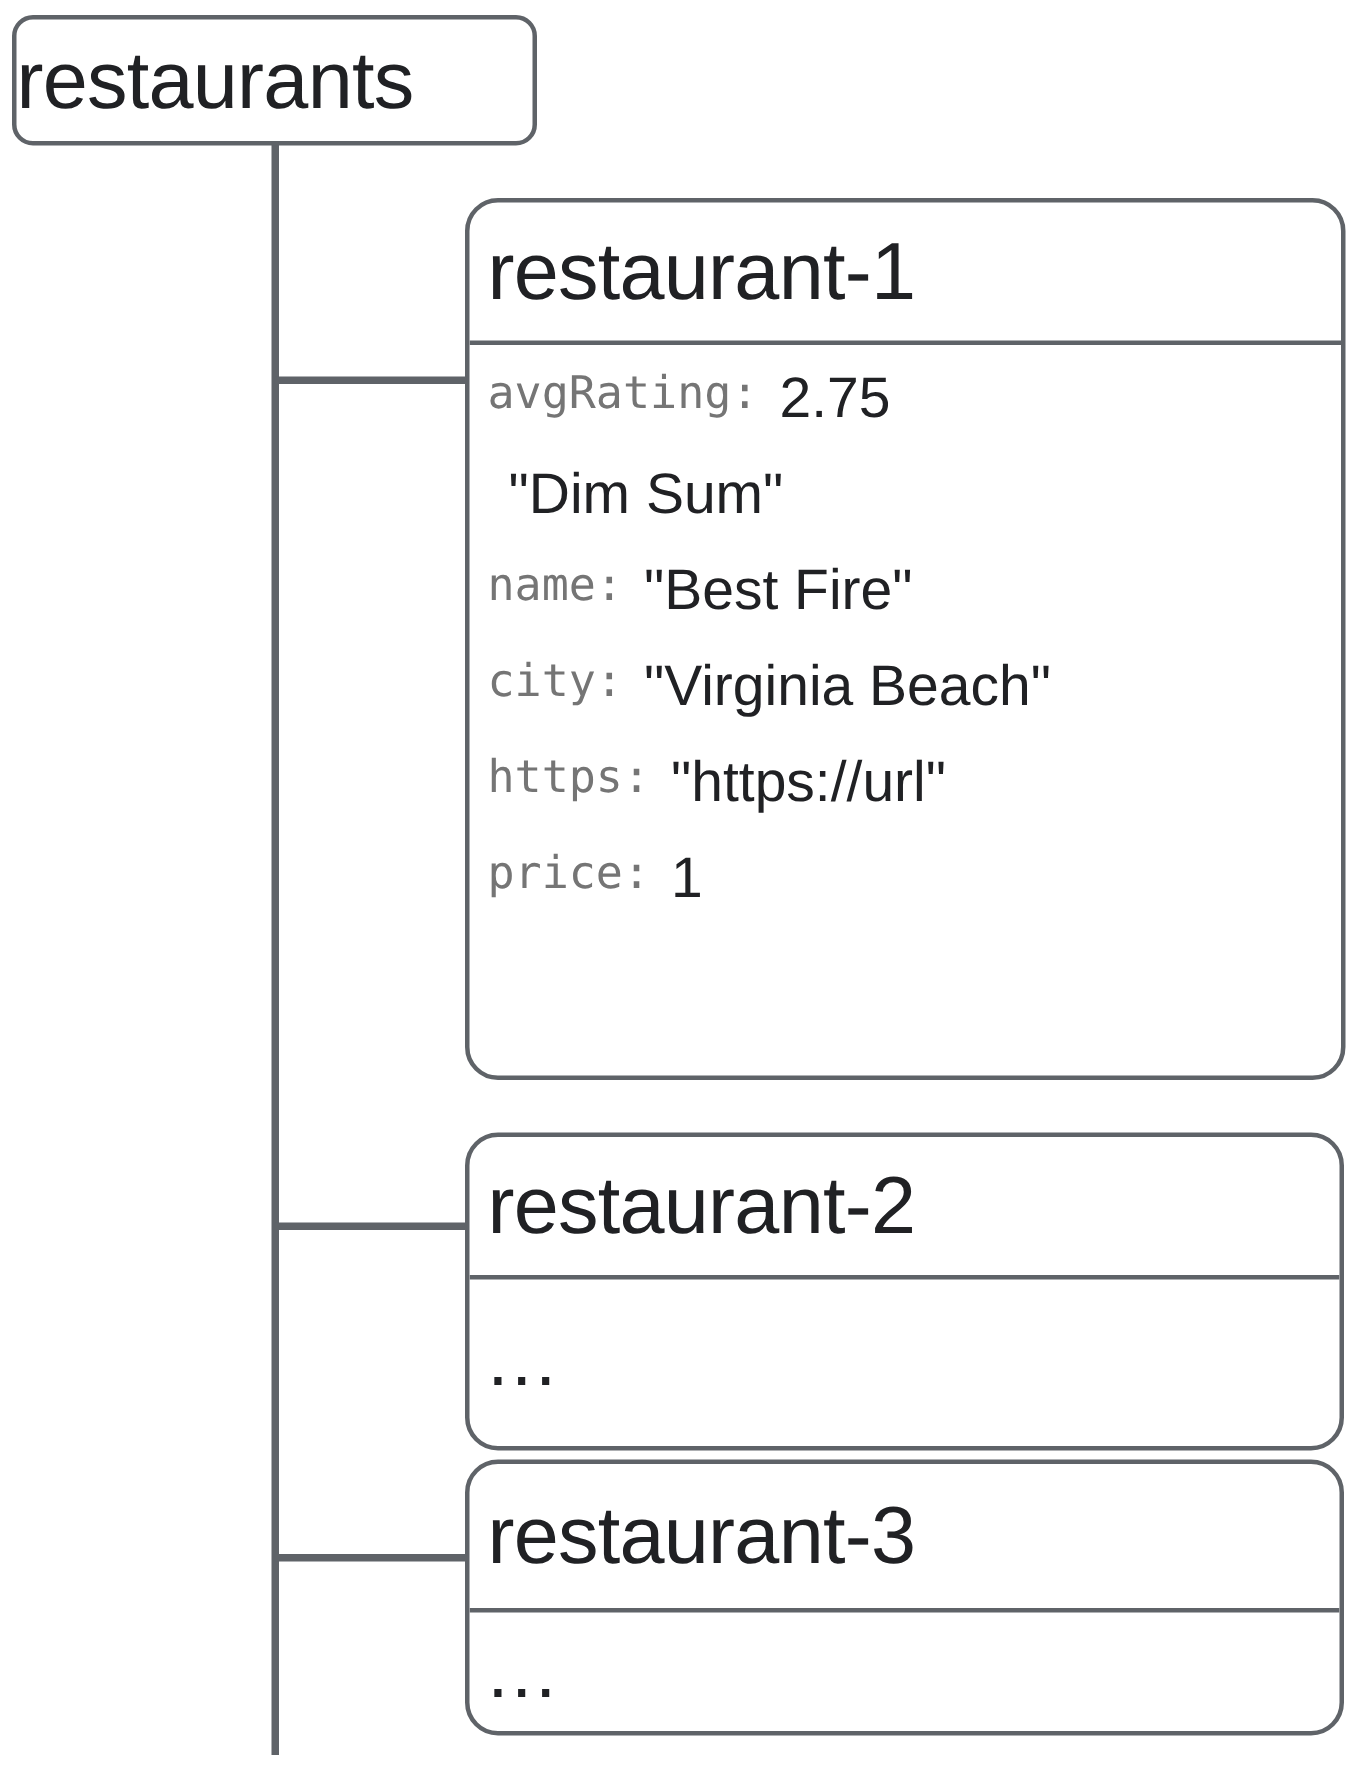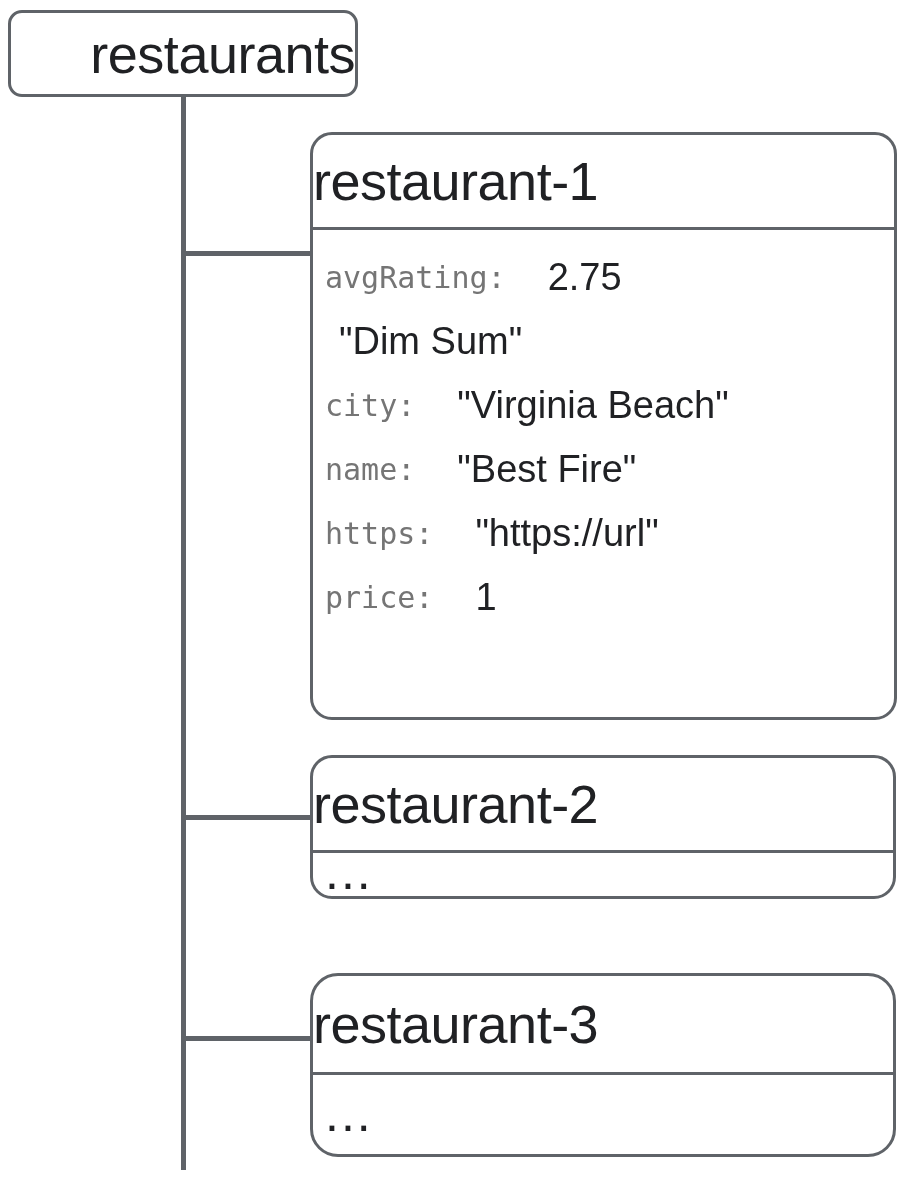--- a/index.html
+++ b/index.html
@@ -41,61 +41,60 @@
     left: 8px;
     top: 10px;
     width: 350px;
     height: 87px;
     box-sizing: border-box;
     background: #ffffff;
     border: 3px solid #5f6368;
     border-radius: 14px;
     display: flex;
     align-items: center;
-    justify-content: flex-end;
+    justify-content: flex-start;
     font-size: 54px;
     color: #202124;
     letter-spacing: -0.5px;
   }
 
   
   .card {
     position: absolute;
     box-sizing: border-box;
     background: #ffffff;
     border: 3px solid #5f6368;
     border-radius: 22px;
     overflow: hidden;
   }
   .card-1 { left: 310px; top: 132px; width: 587px; height: 588px; }
-  .card-2 { left: 310px; top: 755px; width: 586px; height: 144px; }
-  .card-3 { left: 310px; top: 973px; width: 586px; height: 184px; border-radius: 28px; }
+  .card-2 { left: 310px; top: 755px; width: 586px; height: 212px; }
+  .card-3 { left: 310px; top: 973px; width: 586px; height: 184px; }
 
   .card-header {
     box-sizing: content-box;
     height: 92px;
     border-bottom: 3px solid #5f6368;
     display: flex;
     align-items: center;
+    padding-left: 12px;
     font-size: 54px;
     color: #202124;
     letter-spacing: -0.5px;
     white-space: nowrap;
   }
   .card-3 .card-header { height: 96px; }
 
   .card-body {
     padding: 15px 12px 0 12px;
   }
   .field-row {
     height: 64px;
     display: flex;
-    align-items: center;
     white-space: nowrap;
-    gap: 28px;
   }
   .field-key {
     font-family: "DejaVu Sans Mono", monospace;
     font-size: 30px;
     color: #757575;
   }
   .field-value {
     font-family: "Liberation Sans", sans-serif;
     font-size: 38px;
     color: #202124;
@@ -130,26 +129,26 @@
     <div class="card-header">restaurant-1</div>
     <div class="card-body">
       <div class="field-row">
         <span class="field-key">avgRating:</span>
         <span class="field-value">2.75</span>
       </div>
       <div class="field-row">
         <span class="field-value">"Dim Sum"</span>
       </div>
       <div class="field-row">
+        <span class="field-key">name:</span>
+        <span class="field-value">"Best Fire"</span>
+      </div>
+      <div class="field-row">
         <span class="field-key">city:</span>
         <span class="field-value">"Virginia Beach"</span>
-      </div>
-      <div class="field-row">
-        <span class="field-key">name:</span>
-        <span class="field-value">"Best Fire"</span>
       </div>
       <div class="field-row">
         <span class="field-key">https:</span>
         <span class="field-value">"https://url"</span>
       </div>
       <div class="field-row">
         <span class="field-key">price:</span>
         <span class="field-value">1</span>
       </div>
     </div>

